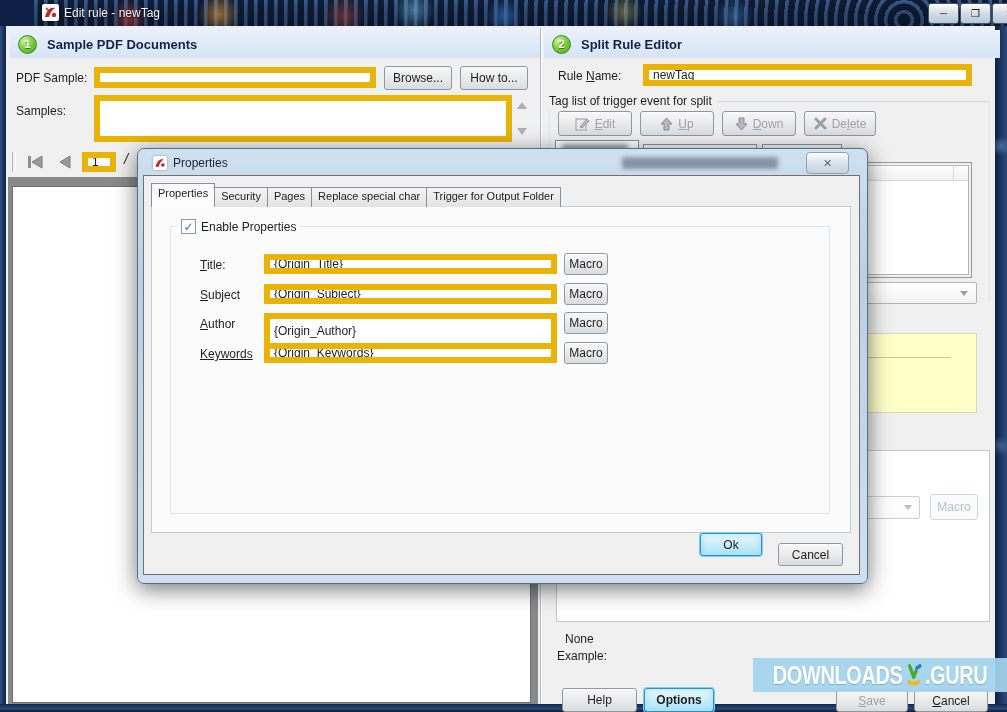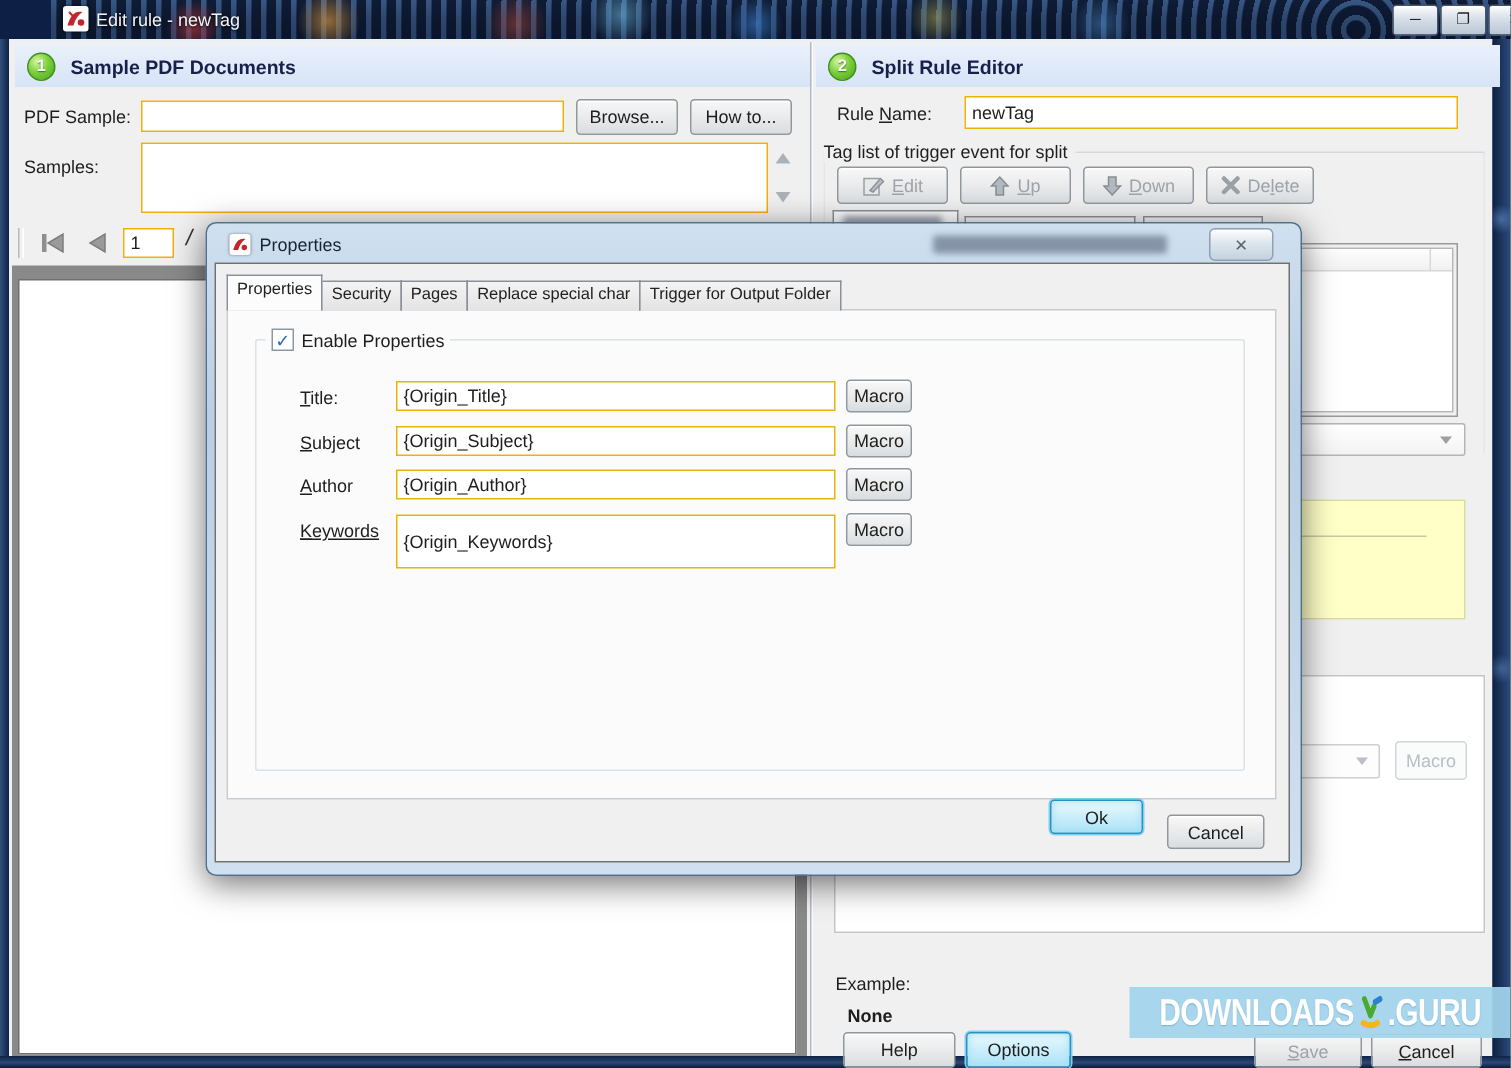--- a/index.html
+++ b/index.html
@@ -34,21 +34,21 @@
                radial-gradient(circle 14px at 6px 420px, rgba(110,160,220,.4), transparent 70%),
                linear-gradient(90deg,#0e2145,#2c4a78);}
   .frame-bottom{left:0;top:704px;width:1007px;height:8px;background:linear-gradient(#0f2246,#2b4876 55%,#0c1c3a);}
   .client{left:6px;top:26px;width:989px;height:678px;background:#f0f0f0;border-top:2px solid #e9f0fa;}
   
   .hdr{height:28px;background:linear-gradient(#e9f0fb,#d6e4f6);display:flex;align-items:center;gap:10px;padding-left:8px;}
   .hdr .num{width:17px;height:17px;border-radius:50%;border:1px solid #3f8f1f;color:#fff;font-size:11px;font-weight:bold;
     display:flex;align-items:center;justify-content:center;
     background:radial-gradient(circle at 35% 30%,#d9f6a6,#7ed03c 45%,#46a318);text-shadow:0 1px 1px #2c6e10;}
   .hdr .htxt{font-weight:bold;font-size:13px;color:#18204a;}
-  .tbox{background:#fff;border:1px solid #eab308;font-size:12px;color:#1e1e1e;padding:2px 4px;box-sizing:border-box;}
+  .tbox{background:#fff;border:6px solid #eab308;font-size:12px;color:#1e1e1e;padding:2px 4px;box-sizing:border-box;}
   .btn{border:1px solid #8e989e;border-radius:3px;background:linear-gradient(#f8f8f8,#ececec 45%,#d9dde0);
     font-size:12px;color:#1e1e1e;display:flex;align-items:center;justify-content:center;gap:5px;
     box-shadow:inset 0 1px 0 #fff;box-sizing:border-box;}
   .btn.focus{border:1px solid #2a92c1;box-shadow:0 0 0 1px #7fd0ef,inset 0 0 6px #9fdcf5;
     background:linear-gradient(#eefaff,#cdeffb 45%,#aee3f8);}
   .btn.dis{color:#9da3a8;}
   .btn.dis2{color:#b7c0c7;border-color:#ced6db;background:#fafbfb;box-shadow:none;}
   u{text-decoration:underline;}
   .lbl{font-size:12px;color:#1e1e1e;}
   .tri{width:0;height:0;display:inline-block;}
@@ -213,26 +213,26 @@
 <div class="abs" style="left:556px;top:450px;width:434px;height:172px;background:#fff;border:1px solid #c6c6c6;box-sizing:border-box;">
   <div style="position:absolute;left:140px;top:45px;width:221px;height:21px;border:1px solid #cfcfcf;border-radius:2px;background:#fdfdfd;">
     <span class="tri" style="position:absolute;right:7px;top:8px;border-left:4px solid transparent;border-right:4px solid transparent;border-top:5px solid #b9bfc5;"></span>
   </div>
   <div class="btn dis2" style="position:absolute;left:373px;top:43px;width:48px;height:26px;">
       <span>Macro</span>
     </div>
 </div>
 
 <span class="abs lbl" style="left:557px;top:649px;">Example:</span>
-<span class="abs lbl" style="left:565px;top:670px;font-weight:bold;">None</span>
+<span class="abs lbl" style="left:565px;top:632px;font-weight:normal;">None</span>
 
 <div class="abs btn" style="left:562px;top:688px;width:75px;height:24px;">
     <span>Help</span>
   </div>
-<div class="abs btn focus" style="left:644px;top:688px;width:70px;height:24px;">
+<div class="abs btn focus" style="left:644px;top:688px;width:70px;height:24px;font-weight:bold;">
     <span>Options</span>
   </div>
 <div class="abs btn dis" style="left:836px;top:689px;width:72px;height:23px;">
     <span><u>S</u>ave</span>
   </div>
 <div class="abs btn" style="left:914px;top:689px;width:74px;height:23px;">
     <span><u>C</u>ancel</span>
   </div>
 
 <div class="abs wm">
@@ -285,27 +285,27 @@
     <span>Macro</span>
   </div>
 
 <span class="abs lbl frow-lbl" style="left:200px;top:288px;z-index:7;"><u>S</u>ubject</span>
 <input class="abs tbox" style="left: 264px; top: 284px; width: 293px; height: 20px; z-index: 7;" value="{Origin_Subject}">
 <div class="abs btn macro" style="left:564px;top:283px;z-index:7;">
     <span>Macro</span>
   </div>
 
 <span class="abs lbl frow-lbl" style="left:200px;top:317px;z-index:7;"><u>A</u>uthor</span>
-<input class="abs tbox" style="left: 264px; top: 313px; width: 293px; height: 20px; z-index: 7;" value="{Origin_Author}">
+<input class="abs tbox" style="left: 264px; top: 313px; width: 293px; height: 36px; z-index: 7;" value="{Origin_Author}">
 <div class="abs btn macro" style="left:564px;top:312px;z-index:7;">
     <span>Macro</span>
   </div>
 
 <span class="abs lbl frow-lbl" style="left:200px;top:347px;z-index:7;text-decoration:underline;"><u>K</u>eywords</span>
-<input class="abs tbox" style="left: 264px; top: 343px; width: 293px; height: 36px; z-index: 7;" value="{Origin_Keywords}">
+<input class="abs tbox" style="left: 264px; top: 343px; width: 293px; height: 20px; z-index: 7;" value="{Origin_Keywords}">
 <div class="abs btn macro" style="left:564px;top:342px;z-index:7;">
     <span>Macro</span>
   </div>
 
 <div class="abs btn focus" style="left:700px;top:533px;width:62px;height:23px;z-index:6;">
     <span>Ok</span>
   </div>
 <div class="abs btn" style="left:778px;top:543px;width:65px;height:23px;z-index:6;">
     <span>Cancel</span>
   </div>

